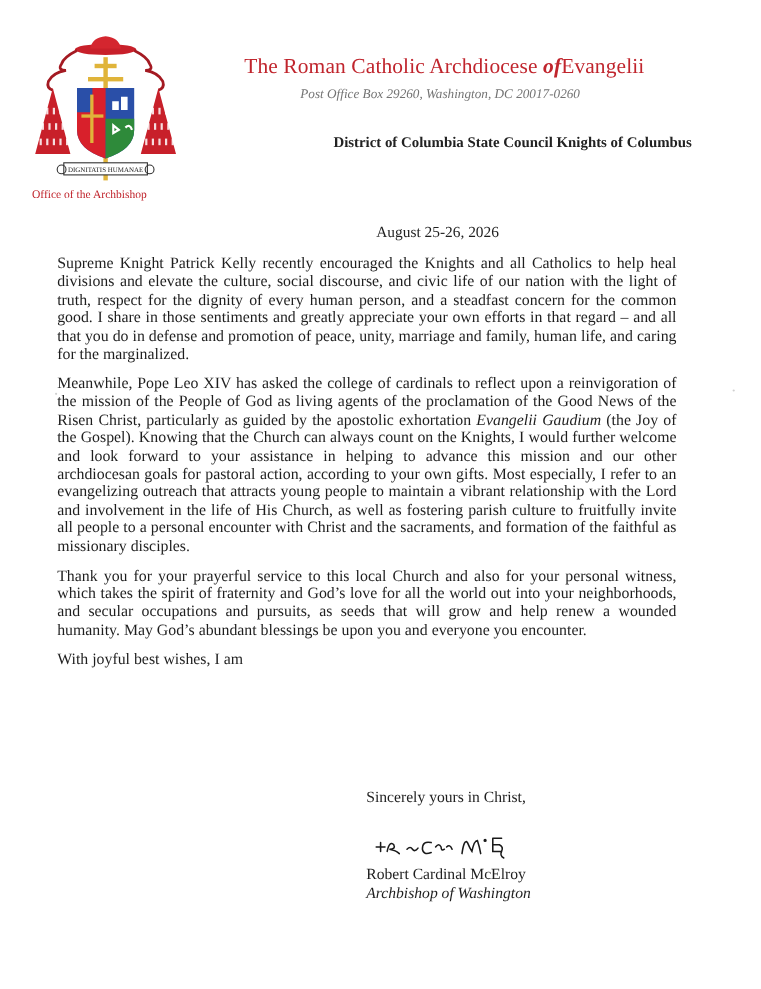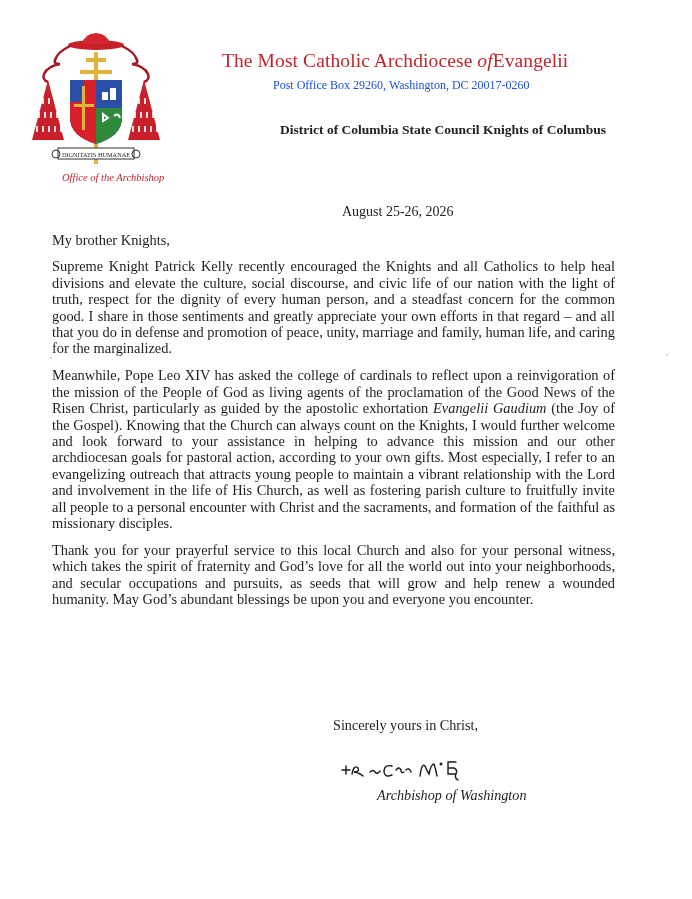--- a/index.html
+++ b/index.html
@@ -5,57 +5,56 @@
   html, body { margin: 0; padding: 0; background: #ffffff; }
   body {
     width: 692px; height: 899px; position: relative; overflow: hidden;
     font-family: "Liberation Serif", "DejaVu Serif", serif;
     color: #1e1e1e;
   }
   .crest {
     position: absolute; left: 18px; top: 8px; width: 156px; height: 160px;
   }
   .office {
-    position: absolute; left: 62px; top: 172px;
+    position: absolute; left: 29px; top: 172px;
     font-size: 10.5px; color: #c0252d;
     font-family: "Liberation Serif", serif;
-    font-style: italic;
   }
   .arch-title {
     position: absolute; left: 222px; top: 50px;
     font-size: 19.5px; color: #c0252d; letter-spacing: 0.1px;
     white-space: nowrap;
   }
-  .arch-title i { font-style: italic; }
+  .arch-title i { font-style: italic; font-weight: bold; }
   .arch-addr {
     position: absolute; left: 273px; top: 78px;
-    font-size: 12px; color: #1d4ed8; white-space: nowrap;
+    font-size: 12px; color: #737373; white-space: nowrap; font-style: italic;
   }
   .event {
-    position: absolute; right: 86px; top: 122px; text-align: center;
+    position: absolute; right: 63px; top: 122px; text-align: center;
     font-weight: bold; font-size: 13.5px; line-height: 16px; color: #222;
   }
   .event div { white-space: nowrap; }
   .date {
     position: absolute; left: 342px; top: 204px; font-size: 14px;
   }
   .letter {
     position: absolute; left: 52px; top: 232px; width: 563px;
     font-size: 14.4px; line-height: 16.4px;
   }
   .letter p { margin: 0 0 10.5px 0; text-align: justify; }
   .letter p.salute { margin-bottom: 10px; }
   .closing-block {
     position: absolute; left: 333px; top: 717px; font-size: 14.2px; line-height: 16px; font-family: Liberation Serif, serif;
   }
   .signature {
     position: absolute; left: 340px; top: 752px; width: 140px; height: 36px;
   }
   .signer { position: absolute; left: 333px; top: 787px; font-size: 14.2px; line-height: 17px; }
-  .signer .role { font-style: italic; margin-left: 44px; }
+  .signer .role { font-style: italic; }
   .speck { position: absolute; width: 2px; height: 2px; background: #cfcfcf; border-radius: 1px; }
 </style>
 </head>
 <body>
 
 <div class="crest">
   <svg width="156" height="160" viewBox="0 0 156 160">
 
     <ellipse cx="78" cy="37" rx="28" ry="5" fill="#c8202a"></ellipse>
     <path d="M64 36 Q66 26 78 25 Q90 26 92 36 Z" fill="#d4262f"></path>
@@ -114,51 +113,52 @@
 
     <rect x="40" y="140" width="76" height="11" fill="#ffffff" stroke="#333" stroke-width="1"></rect>
     <circle cx="38" cy="146" r="4" fill="none" stroke="#333" stroke-width="1"></circle>
     <circle cx="118" cy="146" r="4" fill="none" stroke="#333" stroke-width="1"></circle>
     <text x="78" y="148.5" text-anchor="middle" font-size="6.3" font-family="Liberation Serif, serif" fill="#222">DIGNITATIS HUMANAE</text>
   </svg>
 </div>
 
 <div class="office">Office of the Archbishop</div>
 
-<div class="arch-title"><span>The Most Catholic Archdiocese </span><i>of</i><span>Evangelii</span></div>
+<div class="arch-title"><span>The Roman Catholic Archdiocese </span><i>of</i><span>Evangelii</span></div>
 <div class="arch-addr">Post Office Box 29260, Washington, DC 20017-0260</div>
 
 <div class="event">
   <div>District of Columbia State Council Knights of Columbus</div>
 </div>
 
 <div class="date">August 25-26, 2026</div>
 
 <div class="letter">
-  <p class="salute">My brother Knights,</p>
   <p>Supreme Knight Patrick Kelly recently encouraged the Knights and all Catholics to help heal divisions and elevate the culture, social discourse, and civic life of our nation with the light of truth, respect for the dignity of every human person, and a steadfast concern for the common good.  I share in those sentiments and greatly appreciate your own efforts in that regard – and all that you do in defense and promotion of peace, unity, marriage and family, human life, and caring for the marginalized.</p>
   <p><span>Meanwhile, Pope Leo XIV has asked the college of cardinals to reflect upon a reinvigoration of the mission of the People of God as living agents of the proclamation of the Good News of the Risen Christ, particularly as guided by the apostolic exhortation </span><i>Evangelii Gaudium</i><span> (the Joy of the Gospel).  Knowing that the Church can always count on the Knights, I would further welcome and look forward to your assistance in helping to advance this mission and our other archdiocesan goals for pastoral action, according to your own gifts.  Most especially, I refer to an evangelizing outreach that attracts young people to maintain a vibrant relationship with the Lord and involvement in the life of His Church, as well as fostering parish culture to fruitfully invite all people to a personal encounter with Christ and the sacraments, and formation of the faithful as missionary disciples.</span></p>
   <p>Thank you for your prayerful service to this local Church and also for your personal witness, which takes the spirit of fraternity and God’s love for all the world out into your neighborhoods, and secular occupations and pursuits, as seeds that will grow and help renew a wounded humanity. May God’s abundant blessings be upon you and everyone you encounter.</p>
+  <p>With joyful best wishes, I am</p>
 </div>
 
 <div class="closing-block">Sincerely yours in Christ,</div>
 
 <div class="signature">
   <svg width="140" height="36" viewBox="0 0 140 36">
     <g stroke="#1a1a1a" stroke-width="1.4" fill="none" stroke-linecap="round">
       <path d="M2 18 h8 M6 14 v8"></path>
       <path d="M12 22 q2 -10 6 -6 q2 4 -4 4 q6 1 9 4"></path>
       <path d="M30 20 q3 -3 5 0 q2 3 5 -1"></path>
       <path d="M52 14 q-8 -2 -8 6 q1 6 8 3"></path>
       <path d="M56 18 q3 -4 5 0 q0 4 3 2 M66 18 q3 -3 5 2"></path>
       <path d="M80 24 q2 -14 5 -10 q2 5 4 8 q2 -10 5 -10 q2 6 3 12"></path>
       <circle cx="101" cy="12" r="0.8" fill="#1a1a1a"></circle>
       <path d="M108 10 h8 M108 10 v12 h8 M108 16 h6 q4 2 2 6 q-2 4 2 6"></path>
     </g>
   </svg>
 </div>
 
 <div class="signer">
+  <div>Robert Cardinal McElroy</div>
   <div class="role">Archbishop of Washington</div>
 </div>
 
 <div class="speck" style="left:50px; top:357px;"></div>
 <div class="speck" style="left:666px; top:354px;"></div>
 
 </body></html>

